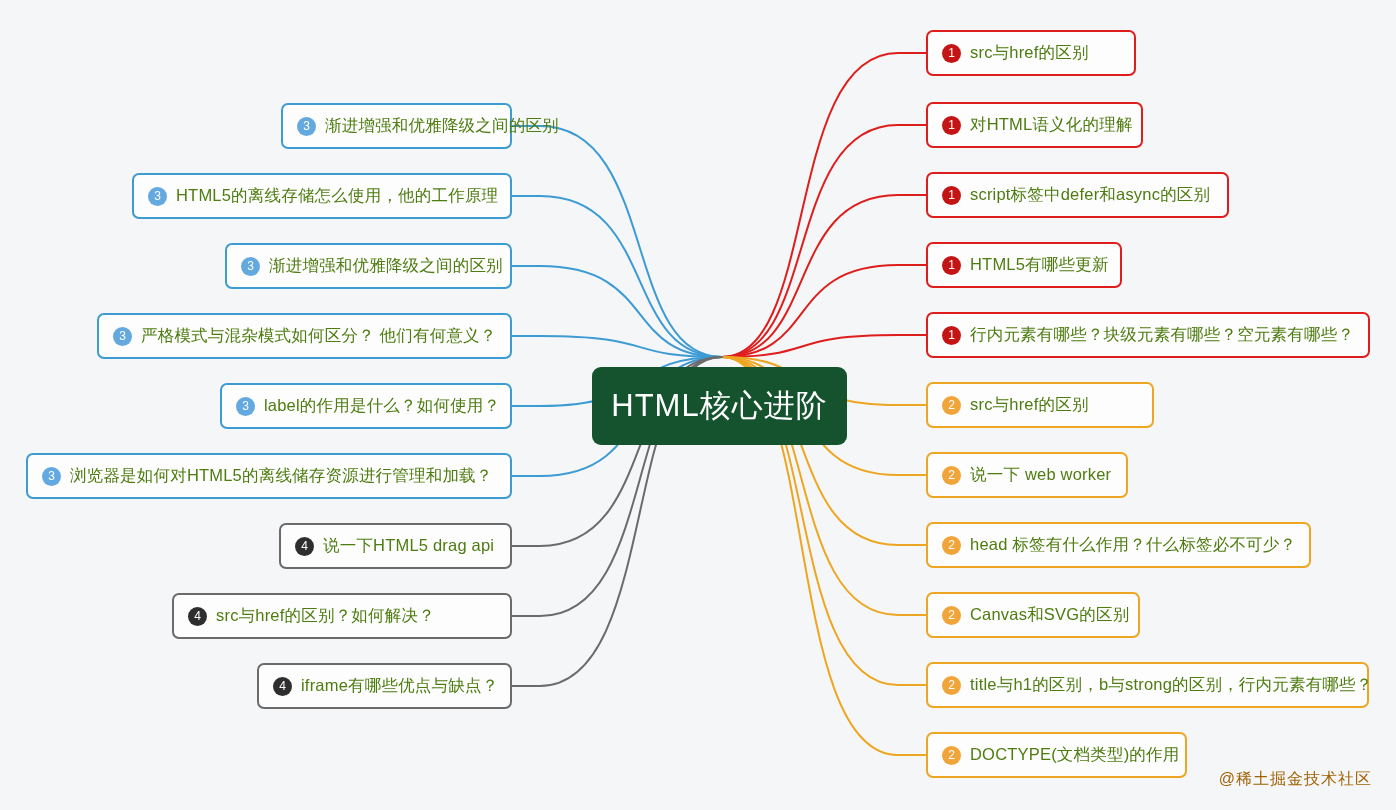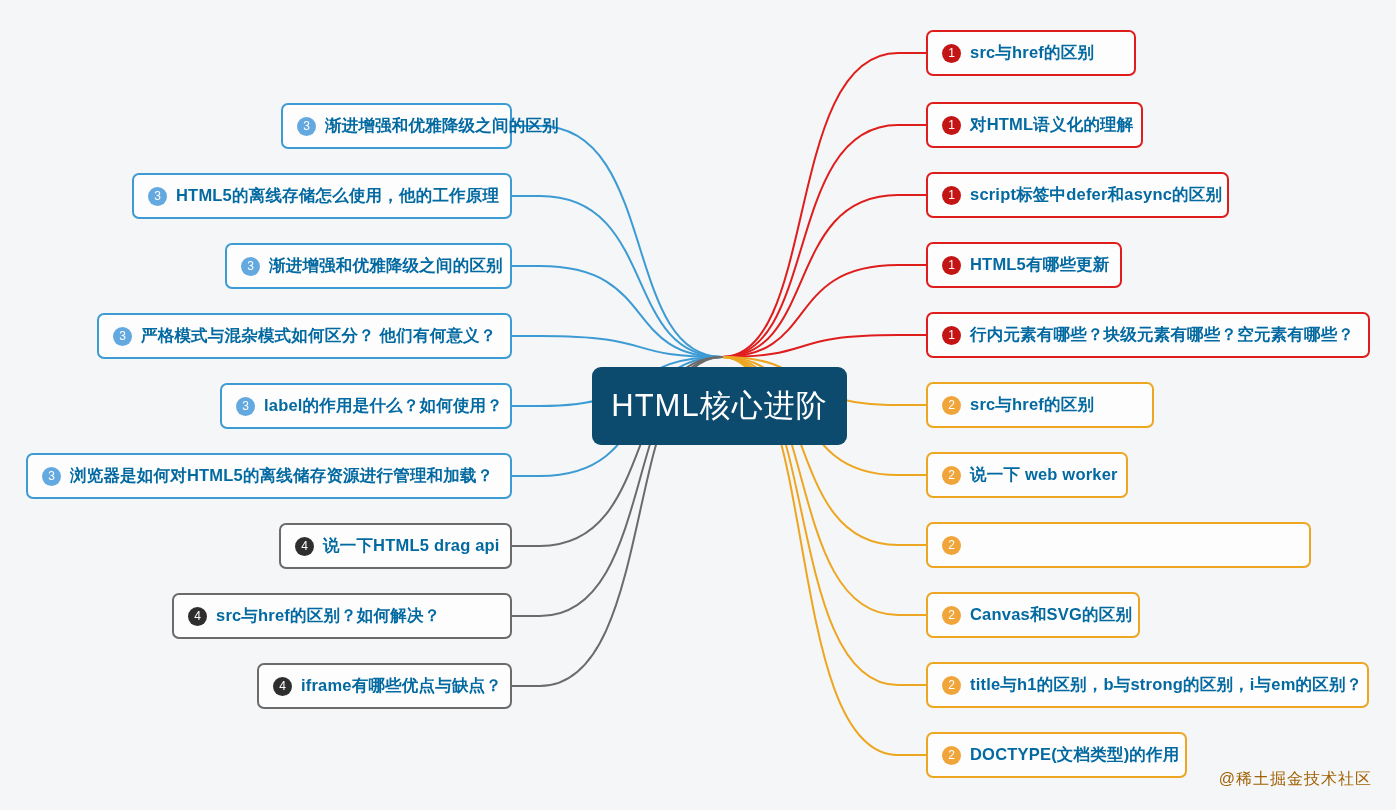--- a/index.html
+++ b/index.html
@@ -41,23 +41,22 @@
     border-radius: 50%;
     color: #fff;
     font-size: 12px;
     line-height: 19px;
     text-align: center;
     margin-right: 9px;
     font-family: "Liberation Sans", sans-serif;
   }
   .node .label {
     font-size: 16.5px;
-    color: #0369a1;
+    color: #4d7c0f;
     letter-spacing: 0.2px;
-    font-weight: bold;
   }
 
   
   .lv1 { border-color: #e01d1d; }
   .lv1 .badge { background: #c41515; }
   
   .lv2 { border-color: #eda621; }
   .lv2 .badge { background: #f0a53a; }
   
   .lv3 { border-color: #3d9bd4; }
@@ -110,21 +109,21 @@
       <path d="M 722 357 C 621.9 357, 658.3 196, 540 196 L 512 196" stroke="#3d9bd4" fill="none" stroke-width="2" stroke-linecap="round"></path>
       <path d="M 722 357 C 621.9 357, 658.3 266, 540 266 L 512 266" stroke="#3d9bd4" fill="none" stroke-width="2" stroke-linecap="round"></path>
       <path d="M 722 357 C 621.9 357, 658.3 336, 540 336 L 512 336" stroke="#3d9bd4" fill="none" stroke-width="2" stroke-linecap="round"></path>
       <path d="M 722 357 C 621.9 357, 658.3 406, 540 406 L 512 406" stroke="#3d9bd4" fill="none" stroke-width="2" stroke-linecap="round"></path>
       <path d="M 722 357 C 621.9 357, 658.3 476, 540 476 L 512 476" stroke="#3d9bd4" fill="none" stroke-width="2" stroke-linecap="round"></path>
       <path d="M 722 357 C 621.9 357, 658.3 546, 540 546 L 512 546" stroke="#6b6b6b" fill="none" stroke-width="2" stroke-linecap="round"></path>
       <path d="M 722 357 C 621.9 357, 658.3 616, 540 616 L 512 616" stroke="#6b6b6b" fill="none" stroke-width="2" stroke-linecap="round"></path>
       <path d="M 722 357 C 621.9 357, 658.3 686, 540 686 L 512 686" stroke="#6b6b6b" fill="none" stroke-width="2" stroke-linecap="round"></path>
     </svg>
 
-  <div id="center-node" style="left: 592px; top: 367px; width: 255px; height: 78px; background: #0c4a6e; color: rgb(255, 255, 255);">
+  <div id="center-node" style="left: 592px; top: 367px; width: 255px; height: 78px; background: #14532d; color: rgb(255, 255, 255);">
     <span>HTML核心进阶</span>
   </div>
 
   <div id="right-branch">
       <div class="node lv1" style="top: 30px; width: 210px; left: 926px;">
         <span class="badge">1</span>
         <span class="label">src与href的区别</span>
       </div>
       <div class="node lv1" style="top: 102px; width: 217px; left: 926px;">
         <span class="badge">1</span>
@@ -145,28 +144,29 @@
       <div class="node lv2" style="top: 382px; width: 228px; left: 926px;">
         <span class="badge">2</span>
         <span class="label">src与href的区别</span>
       </div>
       <div class="node lv2" style="top: 452px; width: 202px; left: 926px;">
         <span class="badge">2</span>
         <span class="label">说一下 web worker</span>
       </div>
       <div class="node lv2" style="top: 522px; width: 385px; left: 926px;">
         <span class="badge">2</span>
+        <span class="label">head 标签有什么作用？什么标签必不可少？</span>
       </div>
       <div class="node lv2" style="top: 592px; width: 214px; left: 926px;">
         <span class="badge">2</span>
         <span class="label">Canvas和SVG的区别</span>
       </div>
       <div class="node lv2" style="top: 662px; width: 443px; left: 926px;">
         <span class="badge">2</span>
-        <span class="label">title与h1的区别，b与strong的区别，i与em的区别？</span>
+        <span class="label">title与h1的区别，b与strong的区别，行内元素有哪些？</span>
       </div>
       <div class="node lv2" style="top: 732px; width: 261px; left: 926px;">
         <span class="badge">2</span>
         <span class="label">DOCTYPE(文档类型)的作用</span>
       </div>
     </div>
   <div id="left-branch">
       <div class="node lv3" style="top: 103px; width: 231px; left: 281px;">
         <span class="badge">3</span>
         <span class="label">渐进增强和优雅降级之间的区别</span>

